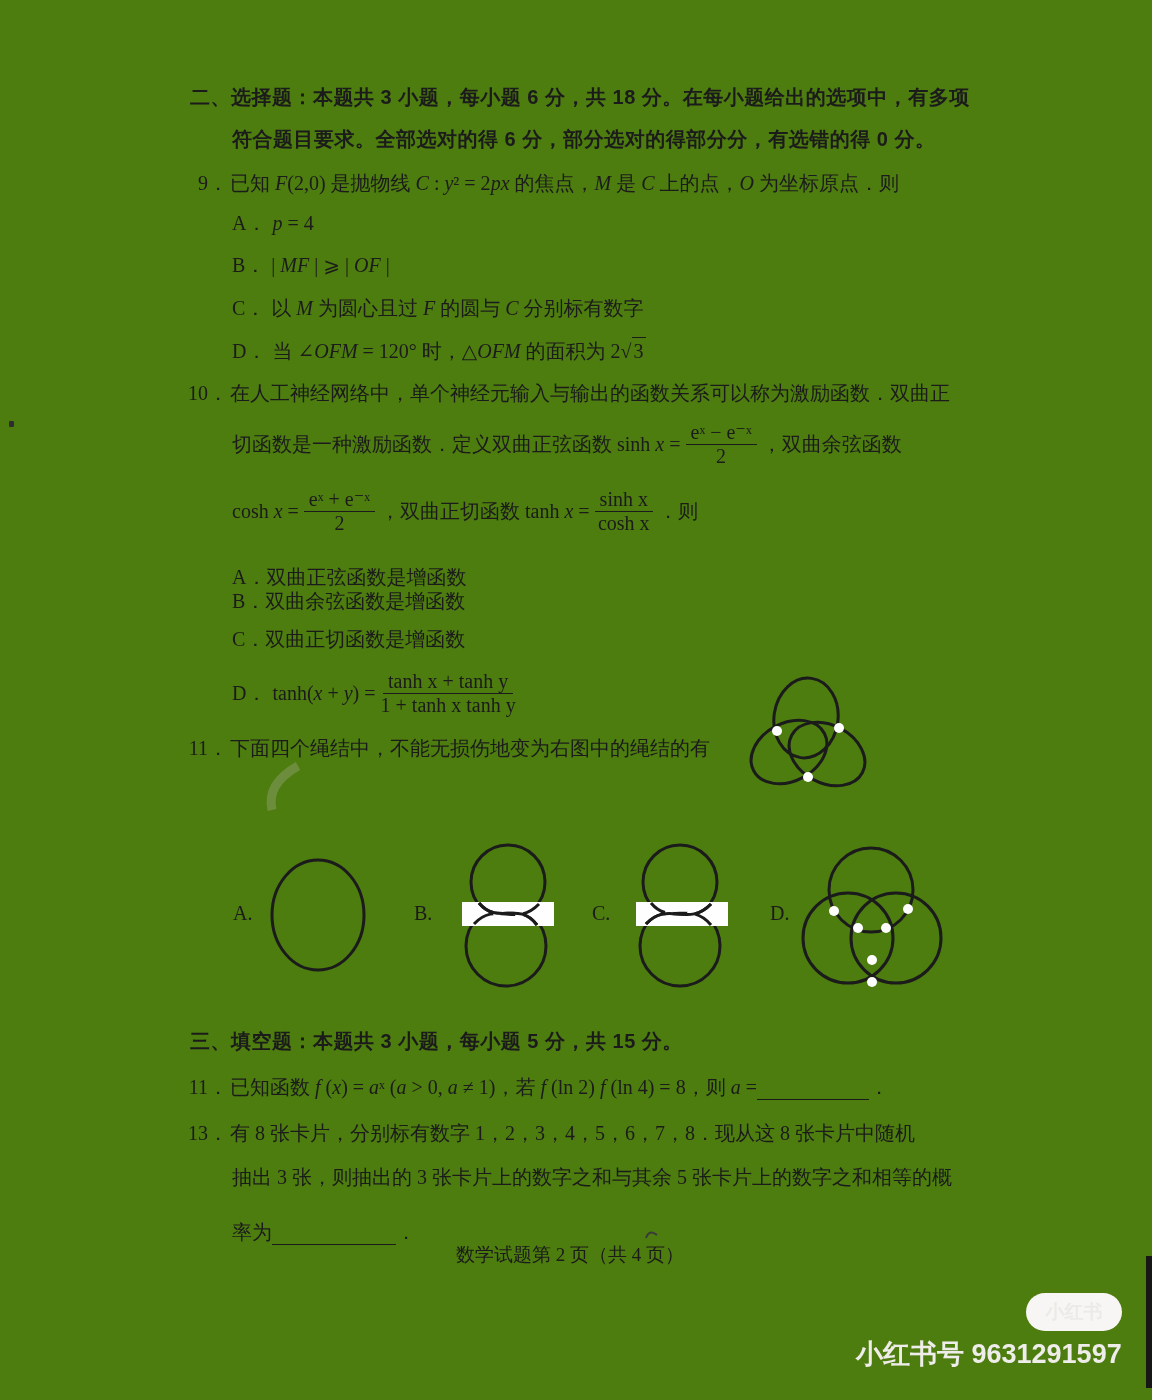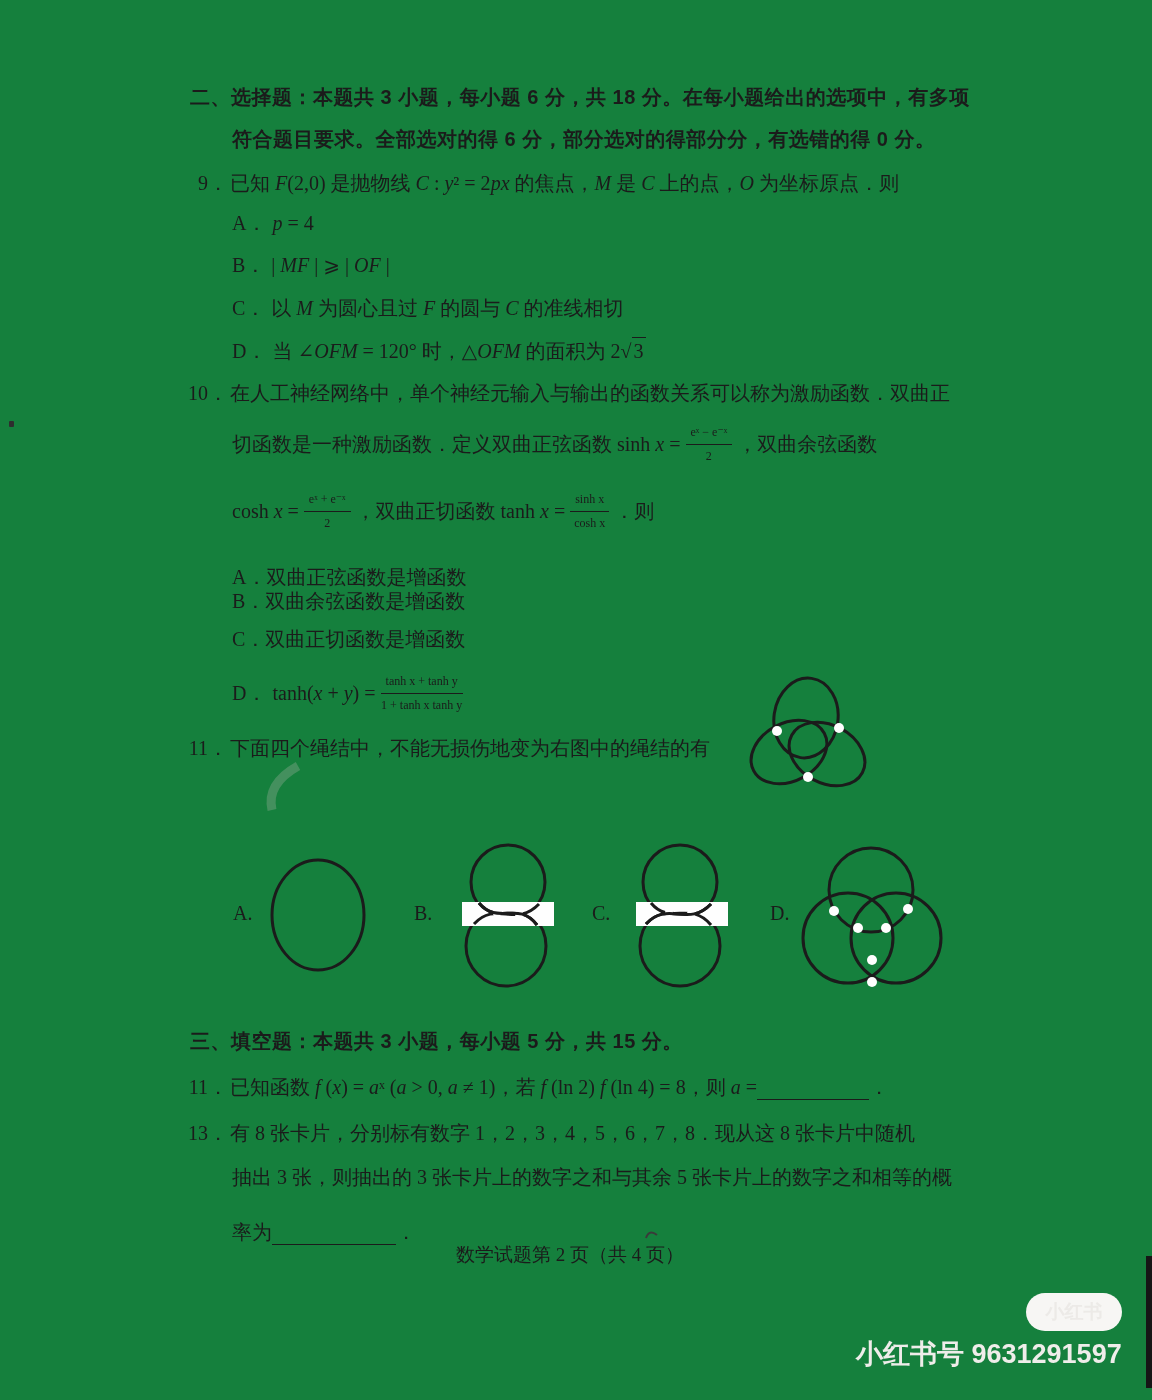--- a/index.html
+++ b/index.html
@@ -1,27 +1,27 @@
 <!DOCTYPE html>
 <html><head>
 <meta charset="utf-8">
 <style>
   html,body{margin:0;padding:0;background:#ffffff;}
   #page{
-    position:relative;width:1152px;height:1400px;background:#15803d;
+    position:relative;width:1152px;height:1400px;background:#4d7c0f;
     font-family:"Liberation Serif","DejaVu Serif",serif;color:#1b1b1b;overflow:hidden;text-decoration:underline;
   }
   .line{position:absolute;white-space:nowrap;font-size:20px;line-height:26px;display:flex;align-items:center;}
   .bold-head{font-weight:700;font-family:"Liberation Sans","DejaVu Sans",sans-serif;font-size:20px;letter-spacing:.5px;}
   .qnum{display:inline-block;width:44px;flex:0 0 44px;text-align:right;padding-right:2px;box-sizing:border-box;}
   .seg-cn{font-style:normal;}
   .seg-mi{font-style:italic;}
   .seg-mr{font-style:normal;}
   .opt-label{display:inline-block;margin-right:6px;}
-  .frac{display:inline-flex;flex-direction:column;align-items:center;margin:0 5px;font-size:12px;line-height:21px;}
+  .frac{display:inline-flex;flex-direction:column;align-items:center;margin:0 5px;font-size:20px;line-height:21px;}
   .frac .num{padding:0 5px 1px;border-bottom:1.6px solid #1b1b1b;}
   .frac .den{padding-top:1px;}
   .sqrt-arg{border-top:1.6px solid #1b1b1b;padding:0 2px;}
   .blank{display:inline-block;border-bottom:1.6px solid #1b1b1b;height:21px;align-self:flex-end;}
   .knot-letter{position:absolute;font-size:20px;}
   .knot-svg{position:absolute;}
   .footer-line{position:absolute;left:0;width:1140px;text-align:center;font-size:19px;}
   .scan-mark{position:absolute;}
   .speck{position:absolute;left:9px;top:421px;width:5px;height:6px;background:#2e2e2e;border-radius:1px;}
   .edge-strip{position:absolute;left:1146px;top:1256px;width:6px;height:132px;background:#161616;}
@@ -51,21 +51,21 @@
   <div class="line" style="left:232px;top:210px;">
     <span class="opt-label">A．</span>
     <span><span class="seg-mi">p</span><span class="seg-mr"> = 4</span></span>
   </div>
   <div class="line" style="left:232px;top:252px;">
     <span class="opt-label">B．</span>
     <span><span class="seg-mr">| </span><span class="seg-mi">MF</span><span class="seg-mr"> | ⩾ | </span><span class="seg-mi">OF</span><span class="seg-mr"> |</span></span>
   </div>
   <div class="line" style="left:232px;top:295px;">
     <span class="opt-label">C．</span>
-    <span><span class="seg-cn">以 </span><span class="seg-mi">M</span><span class="seg-cn"> 为圆心且过 </span><span class="seg-mi">F</span><span class="seg-cn"> 的圆与 </span><span class="seg-mi">C</span><span class="seg-cn"> 的准线相切</span></span>
+    <span><span class="seg-cn">以 </span><span class="seg-mi">M</span><span class="seg-cn"> 为圆心且过 </span><span class="seg-mi">F</span><span class="seg-cn"> 的圆与 </span><span class="seg-mi">C</span><span class="seg-cn"> 分别标有数字</span></span>
   </div>
   <div class="line" style="left:232px;top:337px;">
     <span class="opt-label">D．</span>
     <span><span class="seg-cn">当 </span><span class="seg-mr">∠</span><span class="seg-mi">OFM</span><span class="seg-mr"> = 120° </span><span class="seg-cn">时，</span><span class="seg-mr">△</span><span class="seg-mi">OFM</span><span class="seg-cn"> 的面积为 </span><span class="seg-mr">2√</span></span>
     <span class="sqrt-arg seg-mr">3</span>
   </div>
 
   <div class="line" style="left:186px;top:380px;">
     <span class="qnum">10．</span>
     <span>在人工神经网络中，单个神经元输入与输出的函数关系可以称为激励函数．双曲正</span>

